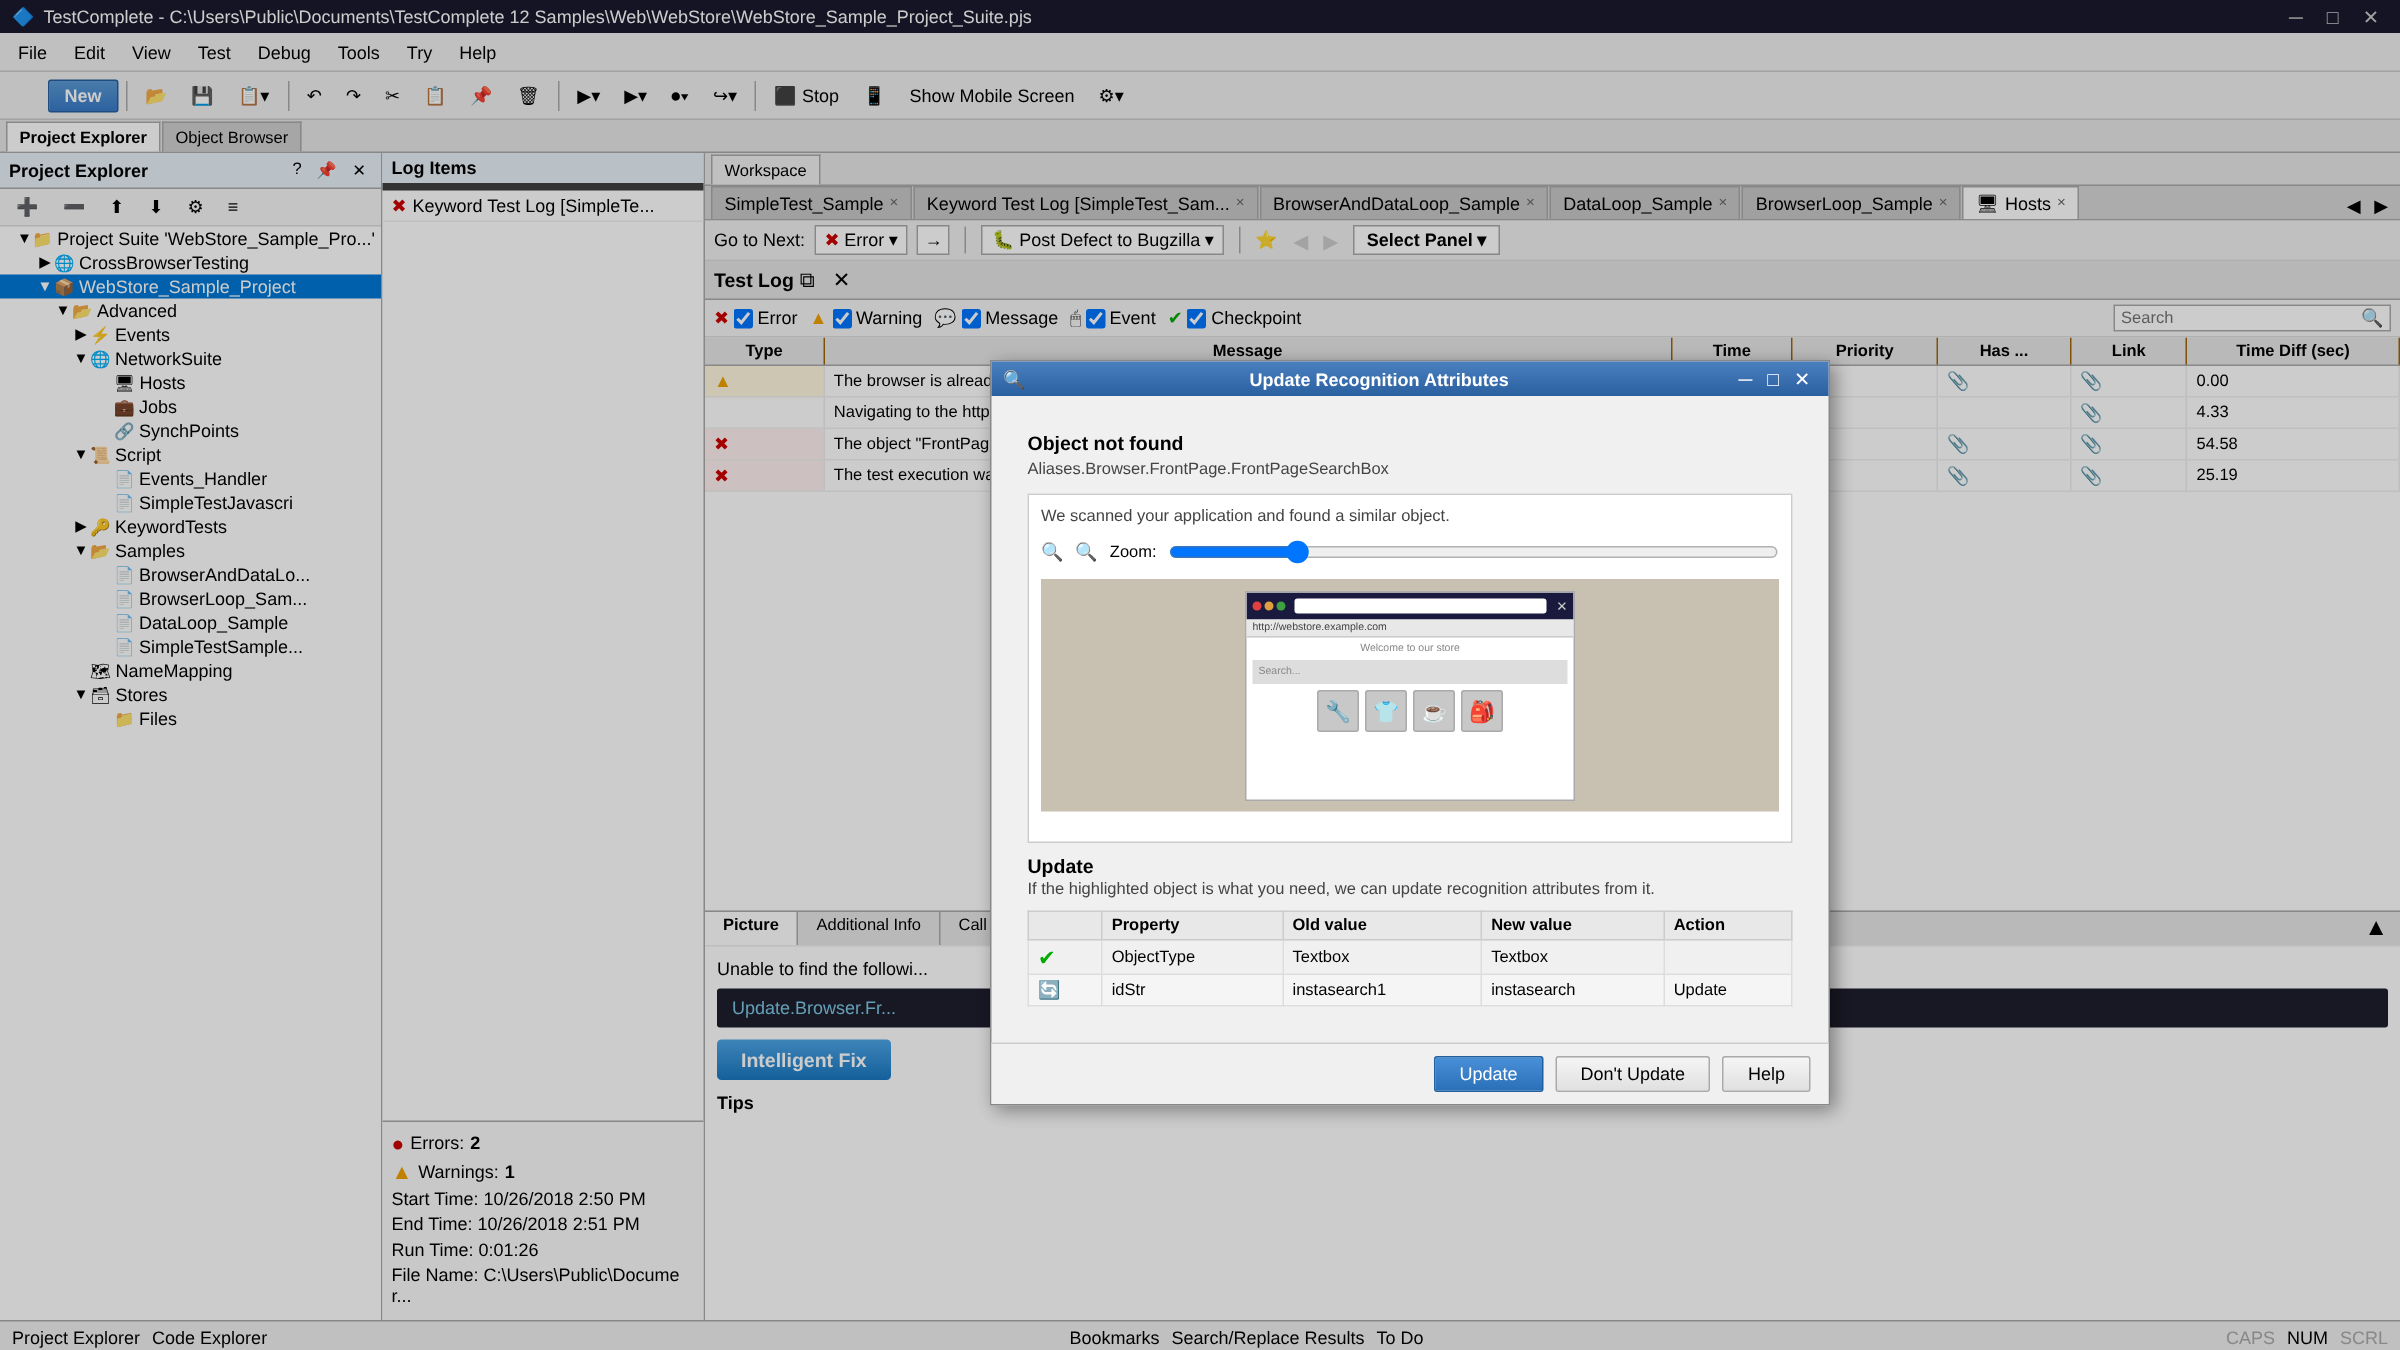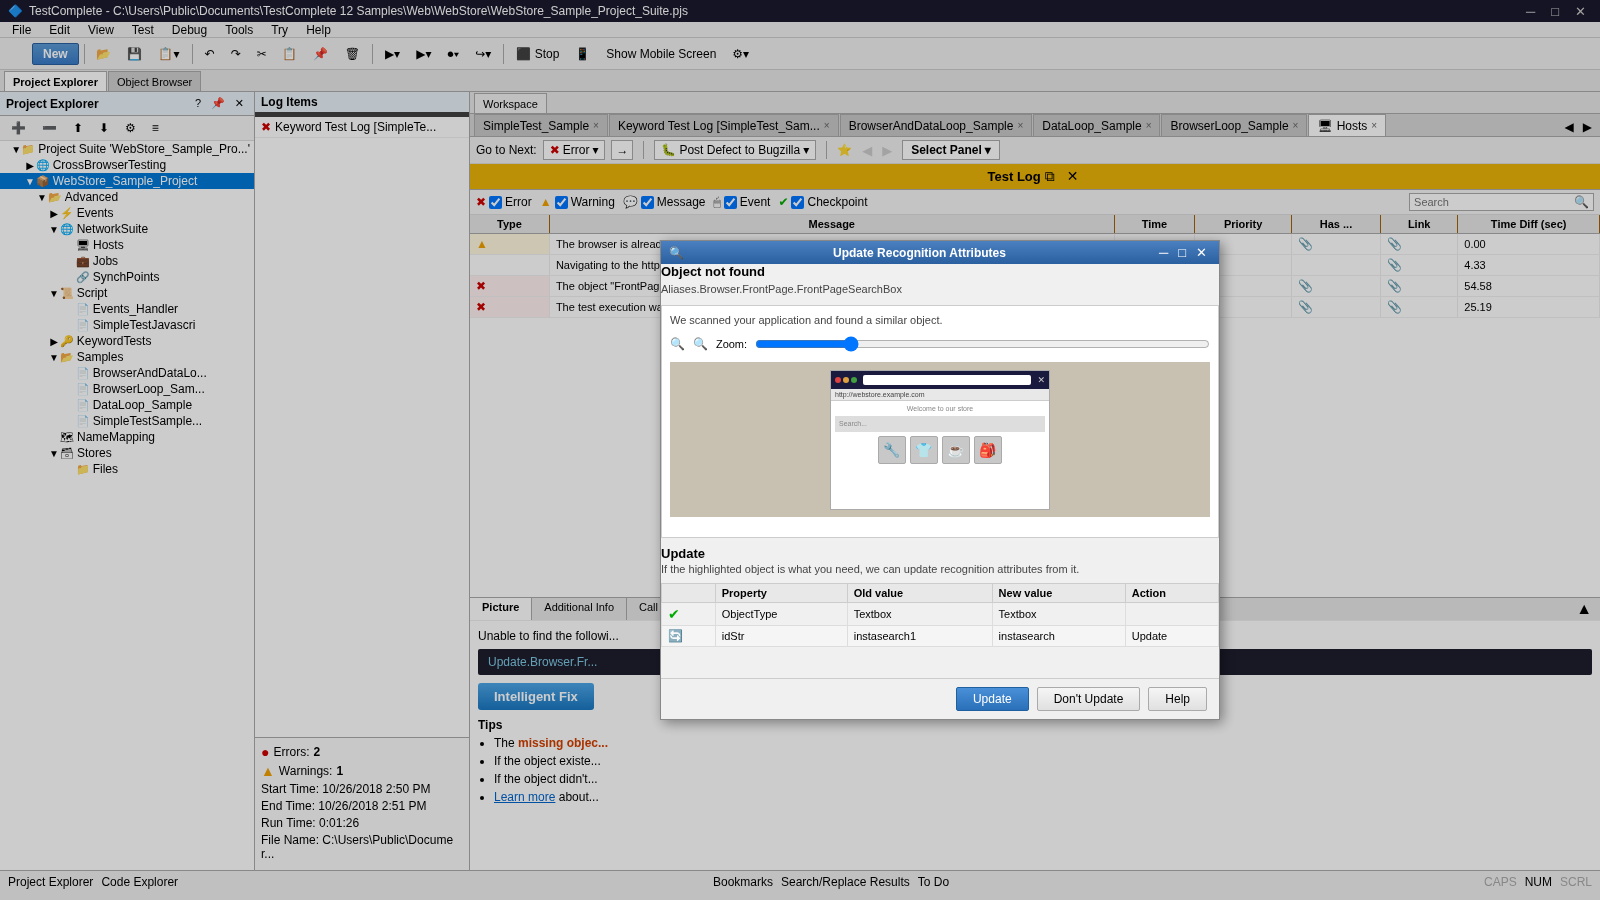--- a/index.html
+++ b/index.html
@@ -15,21 +15,21 @@
       padding: 0 8px;
       justify-content: space-between;
     }
     .title-bar-left { display: flex; align-items: center; gap: 6px; font-size: 11px; }
     .title-bar-controls { display: flex; gap: 4px; }
     .title-bar-controls span { cursor: pointer; padding: 0 6px; font-size: 13px; color: #ccc; }
 
     
     .menu-bar {
       background: #f0f0f0;
-      height: 16px;
+      height: 26px;
       display: flex;
       align-items: center;
       padding: 0 4px;
       border-bottom: 1px solid #ccc;
       gap: 2px;
     }
     .menu-item { padding: 2px 8px; cursor: pointer; font-size: 12px; }
 
     
     .toolbar {
@@ -172,26 +172,26 @@
     
     .right-area {
       flex: 1;
       display: flex;
       flex-direction: column;
       background: #fff;
     }
 
     
     .testlog-header {
-      background: #eab308;
+      background: #e5e5e5;
       padding: 2px 6px;
       border-bottom: 1px solid #aaa;
       display: flex;
       align-items: center;
-      justify-content: center;
+      justify-content: flex-start;
     }
     .testlog-title { font-weight: bold; font-size: 13px; }
     .testlog-controls { display: flex; gap: 4px; }
     .icon-btn { cursor: pointer; font-size: 14px; padding: 1px 3px; border: 1px solid transparent; }
 
     .filter-bar {
       background: #f5f5f5;
       padding: 3px 6px;
       border-bottom: 1px solid #ddd;
       display: flex;
@@ -353,21 +353,21 @@
       background: linear-gradient(to bottom, #4a7fc0, #2a5fa0);
       color: white;
       padding: 4px 8px;
       display: flex;
       align-items: center;
       justify-content: space-between;
     }
     .modal-title { font-weight: bold; font-size: 12px; }
     .modal-controls { display: flex; gap: 2px; }
     .modal-ctrl-btn { color: white; cursor: pointer; padding: 0 4px; font-size: 13px; }
-    .modal-body { flex: 1; padding: 0; overflow: auto; }
+    .modal-body { flex: 1; padding: 24px; overflow: auto; }
 
     .section-title { font-weight: bold; font-size: 13px; margin-bottom: 4px; }
     .section-sub { font-size: 11px; color: #444; margin-bottom: 10px; }
 
     .zoom-row { display: flex; align-items: center; gap: 8px; margin-bottom: 10px; font-size: 11px; }
     .zoom-label { font-size: 11px; }
     .zoom-slider { flex: 1; }
 
     .thumbnail-area {
       background: #c8c0b0;
@@ -915,30 +915,20 @@
       <div class="bottom-content">
         <div class="unable-text">
           <span>Unable to find the followi...</span>
         </div>
         <div class="code-block">
           <span>Update.Browser.Fr...</span>
         </div>
         <button class="fix-btn">Intelligent Fix</button>
         <div>
           <strong>Tips</strong>
-          <ul class="tips-list">
-            <li>
-              The <span class="highlight-text">missing objec...</span>
-            </li>
-            <li>If the object existe...</li>
-            <li>If the object didn't...</li>
-            <li>
-              <span class="link-text">Learn more</span> about...
-            </li>
-          </ul>
         </div>
       </div>
 
     </div>
   </div>
 </div>
 
 <div class="bottom-panel">
   <span>Project Explorer</span>
   <span>Code Explorer</span>

